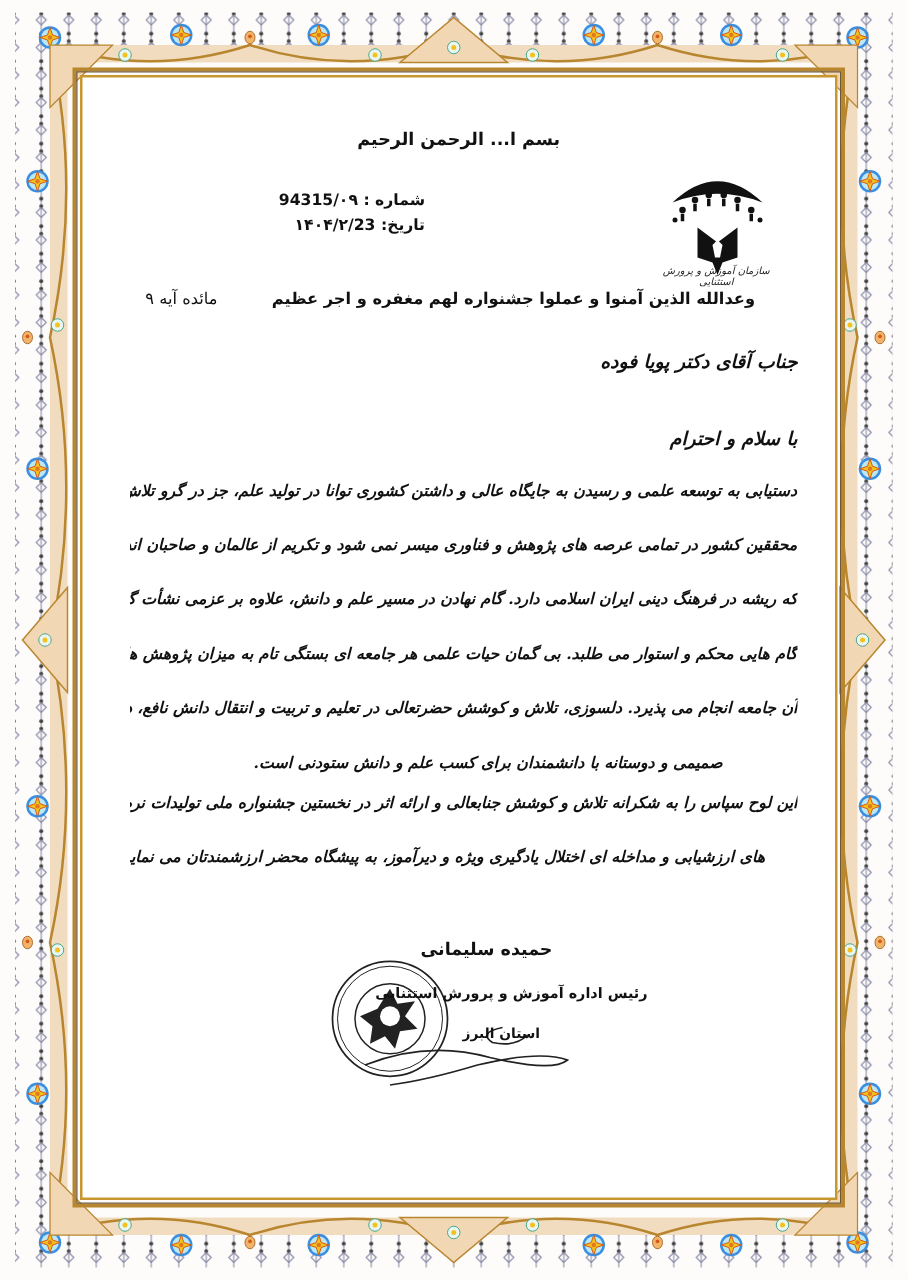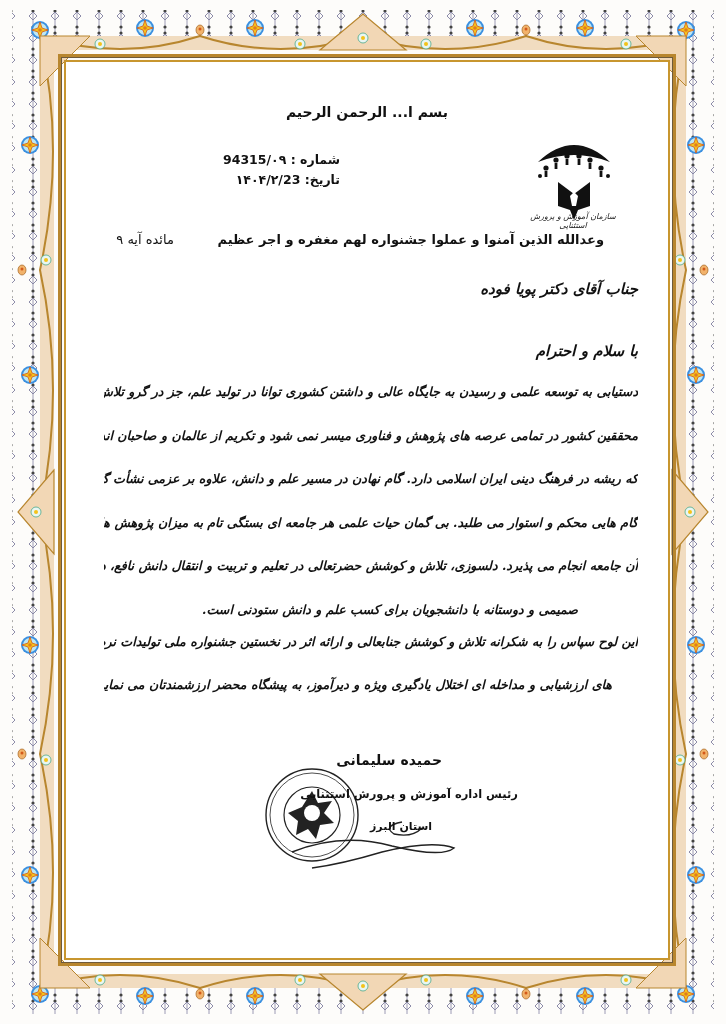--- a/index.html
+++ b/index.html
@@ -239,21 +239,21 @@
 
   <div class="salutation">جناب آقای دکتر پویا فوده</div>
   <div class="greeting">با سلام و احترام</div>
 
   <div class="body-text">
     <span class="line">دستیابی به توسعه علمی و رسیدن به جایگاه عالی و داشتن کشوری توانا در تولید علم، جز در گرو تلاش ها و خلاقیت دانشمندان و</span>
     <span class="line">محققین کشور در تمامی عرصه های پژوهش و فناوری میسر نمی شود و تکریم از عالمان و صاحبان اندیشه و خرد امری است شایسته</span>
     <span class="line">که ریشه در فرهنگ دینی ایران اسلامی دارد. گام نهادن در مسیر علم و دانش، علاوه بر عزمی نشأت گرفته از تعهد و ایثار،</span>
     <span class="line">گام هایی محکم و استوار می طلبد. بی گمان حیات علمی هر جامعه ای بستگی تام به میزان پژوهش هایی دارد که در مراجع و مراکز علمی</span>
     <span class="line">آن جامعه انجام می پذیرد. دلسوزی، تلاش و کوشش حضرتعالی در تعلیم و تربیت و انتقال دانش نافع، در کنار برقراری رابطه</span>
-    <span class="line last">صمیمی و دوستانه با دانشجویان برای کسب علم و دانش ستودنی است.</span>
+    <span class="line last">صمیمی و دوستانه با دانشمندان برای کسب علم و دانش ستودنی است.</span>
   </div>
 
   <div class="thanks">
     <span class="line">این لوح سپاس را به شکرانه تلاش و کوشش جنابعالی و ارائه اثر در نخستین جشنواره ملی تولیدات نرم افزاری و دست ساخت</span>
     <span class="line last">های ارزشیابی و مداخله ای اختلال یادگیری ویژه و دیرآموز، به پیشگاه محضر ارزشمندتان می نمایم.</span>
   </div>
 
   <svg class="stamp" viewBox="0 0 100 100">
     <circle cx="50" cy="50" r="46" fill="none" stroke="#222" stroke-width="1.4"></circle>
     <circle cx="50" cy="50" r="42" fill="none" stroke="#222" stroke-width="0.8"></circle>

